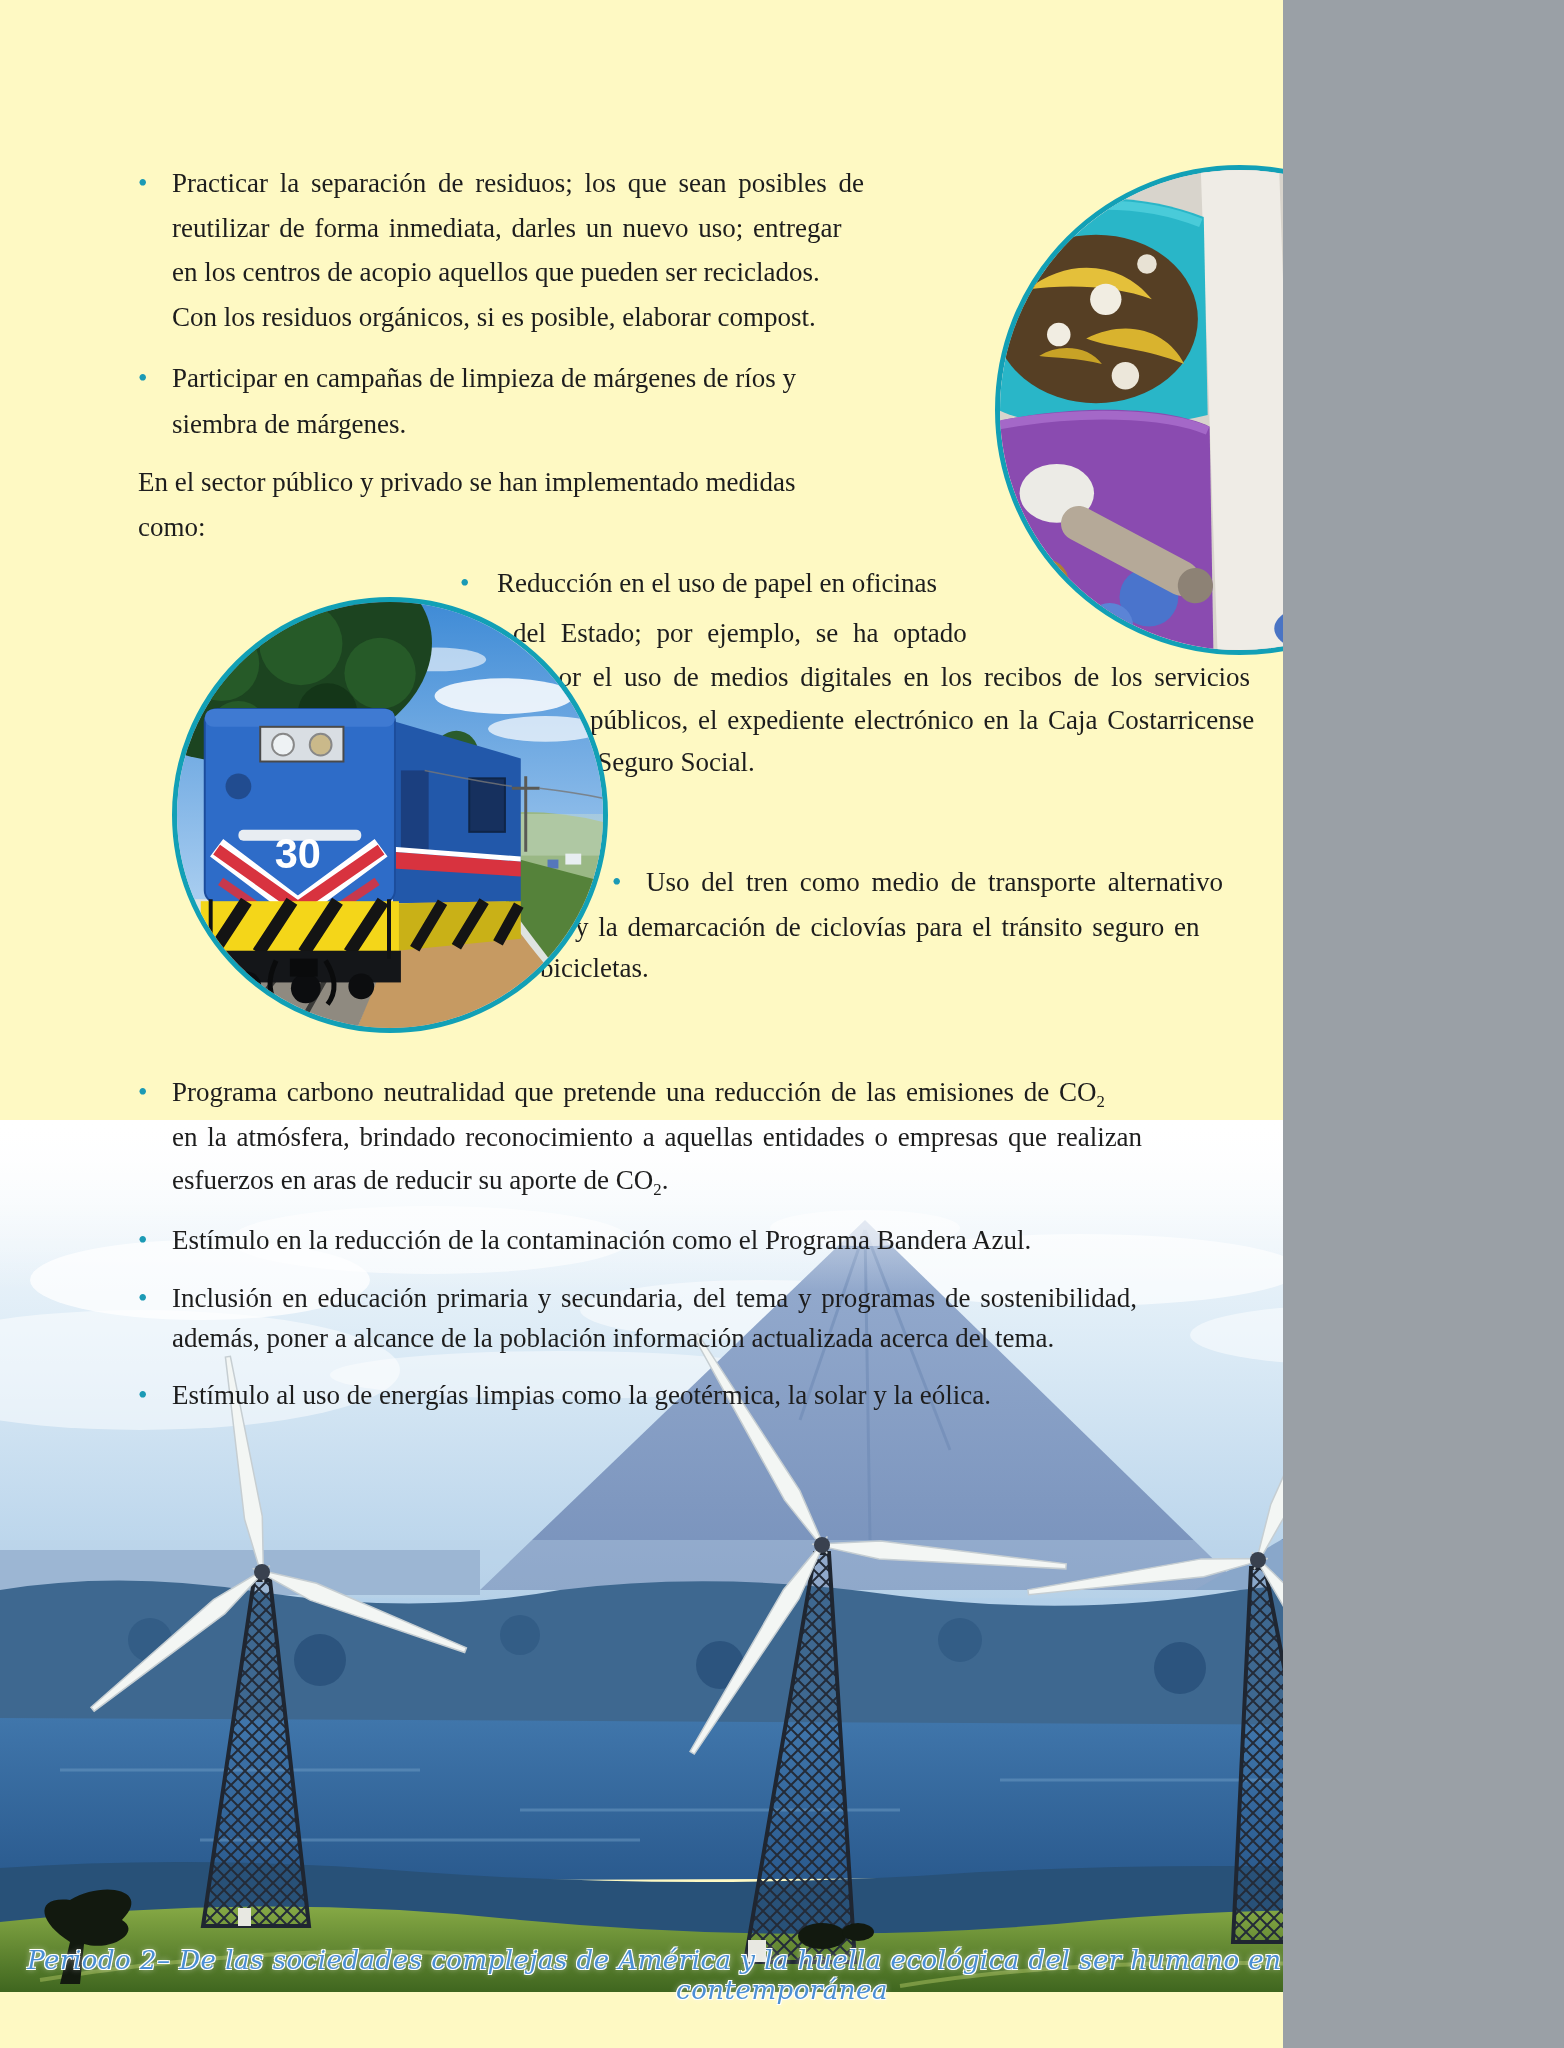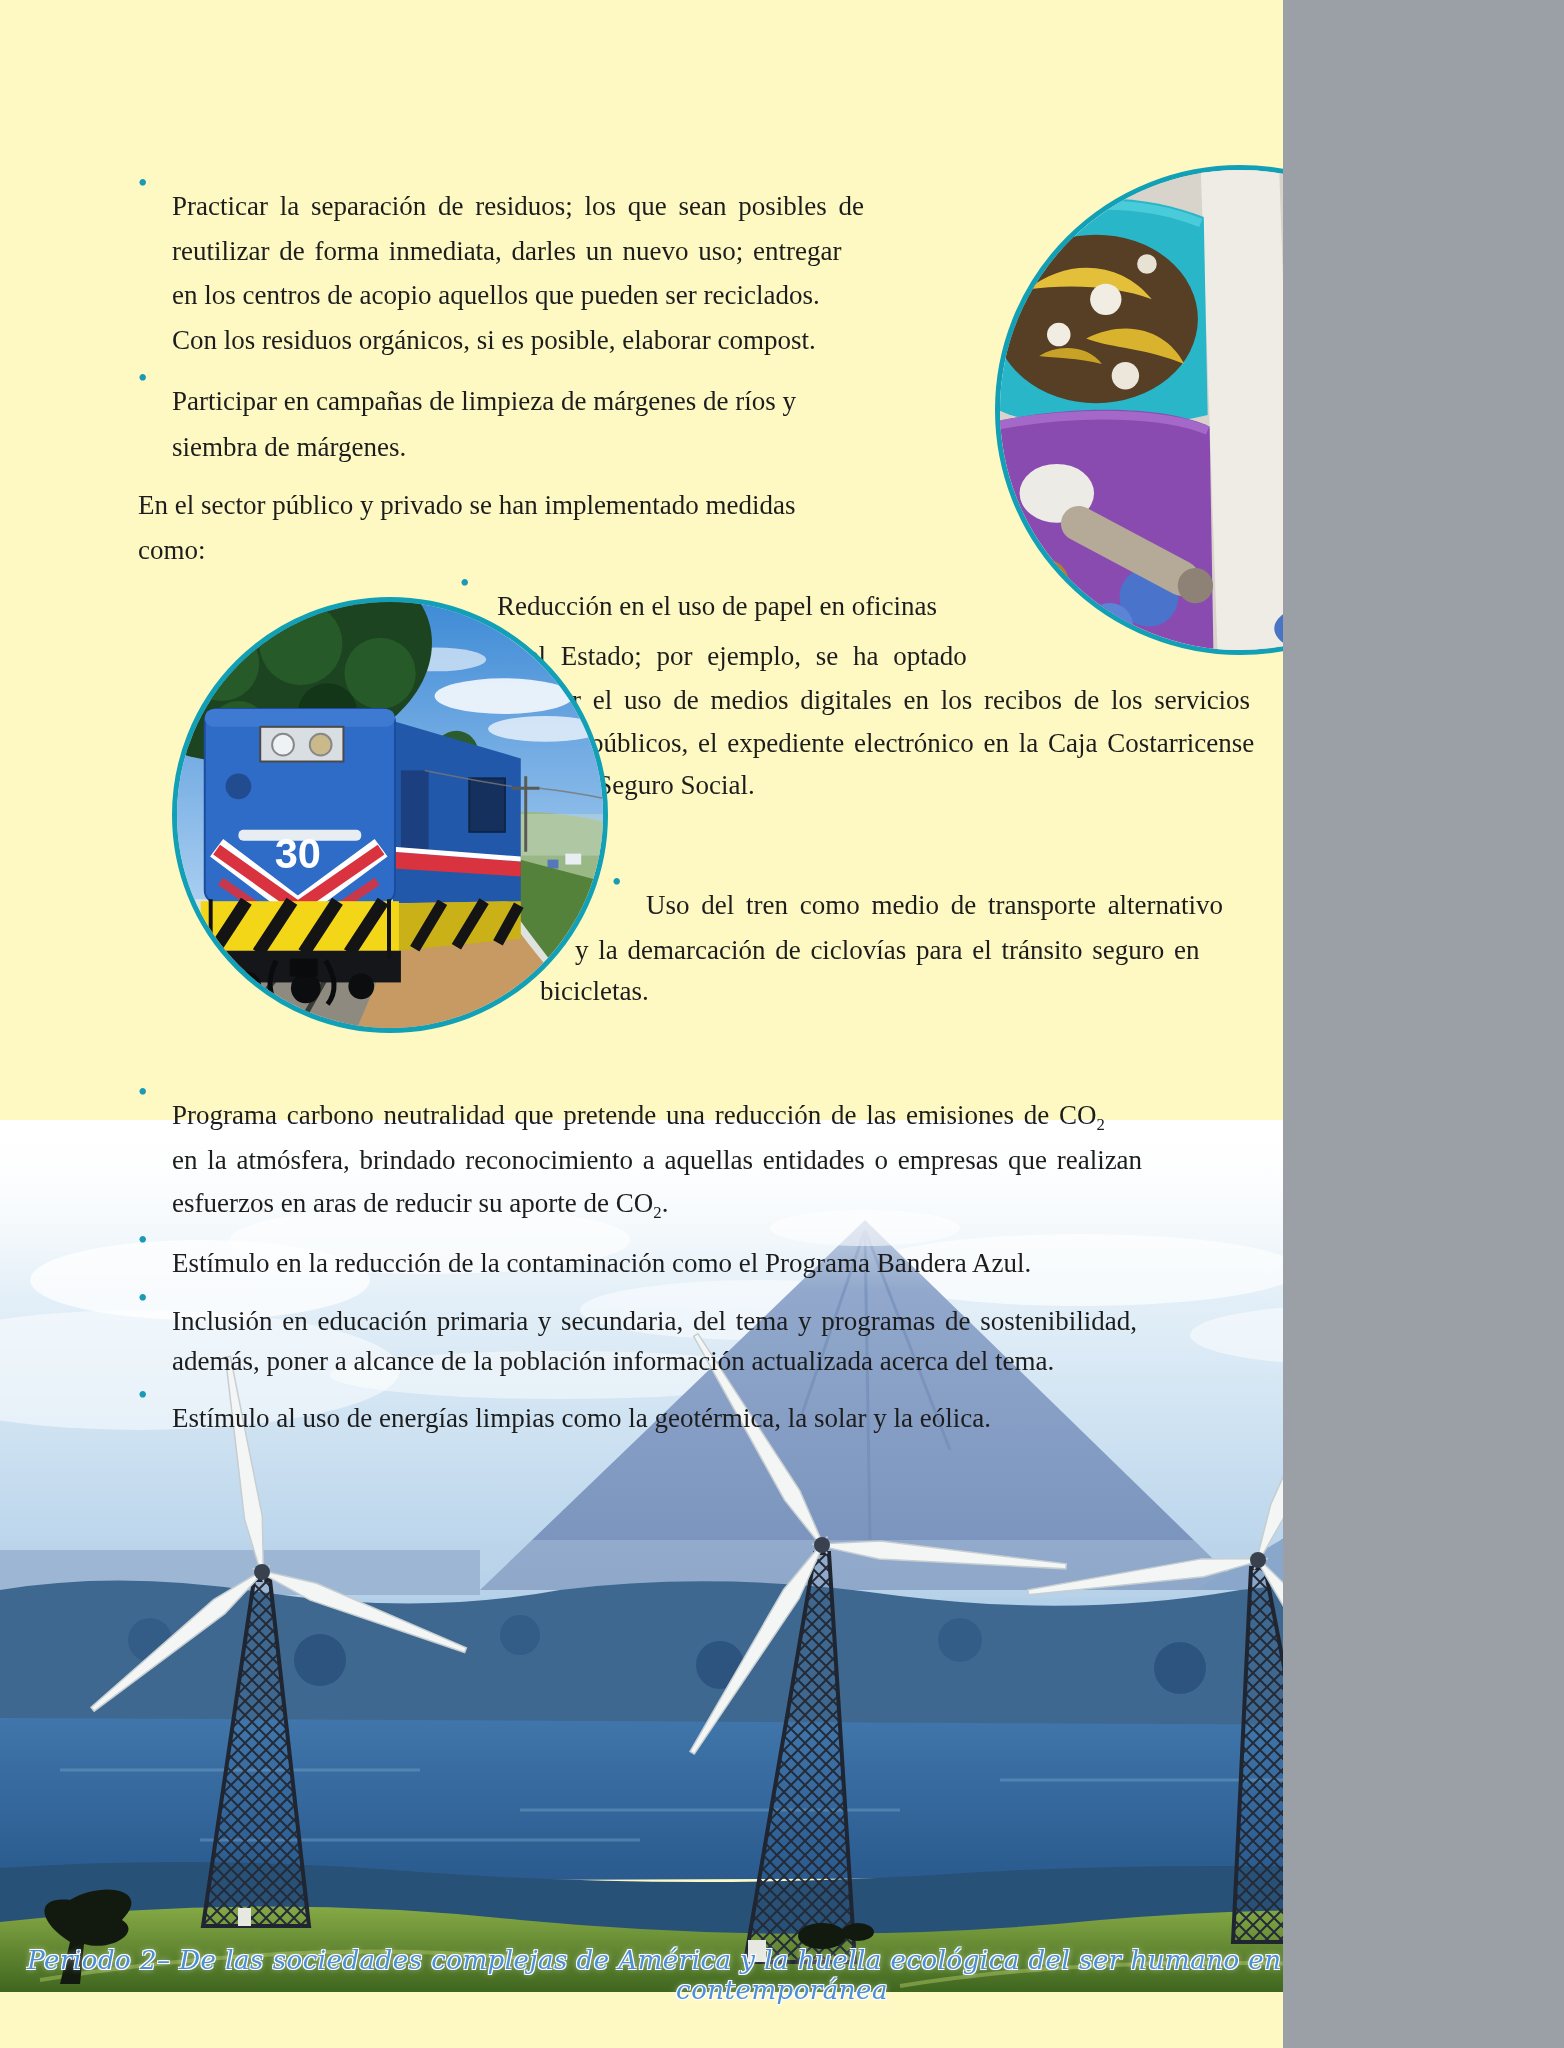--- a/index.html
+++ b/index.html
@@ -16,21 +16,21 @@
     position:absolute;left:1386px;top:0;height:128px;width:0;
     border-left:4px dotted #3279ba;
   }
   .page-number{
     position:absolute;left:1392px;top:68px;
     font-size:44px;font-weight:bold;color:#1c5a92;letter-spacing:1px;
   }
   
   .ln{
     position:absolute;white-space:nowrap;
-    font-size:27px;line-height:34px;color:#1d1d1d;margin-top:23px;
+    font-size:27px;line-height:34px;color:#1d1d1d;
   }
   .blt{
     position:absolute;font-size:27px;line-height:34px;color:#1b9ab5;
   }
   .ws1{word-spacing:3px}
   .ws2{word-spacing:5px}
   .ws3{word-spacing:8px}
   sub.co2{font-size:0.62em;vertical-align:-0.35em;}
   
   .circle-img{

